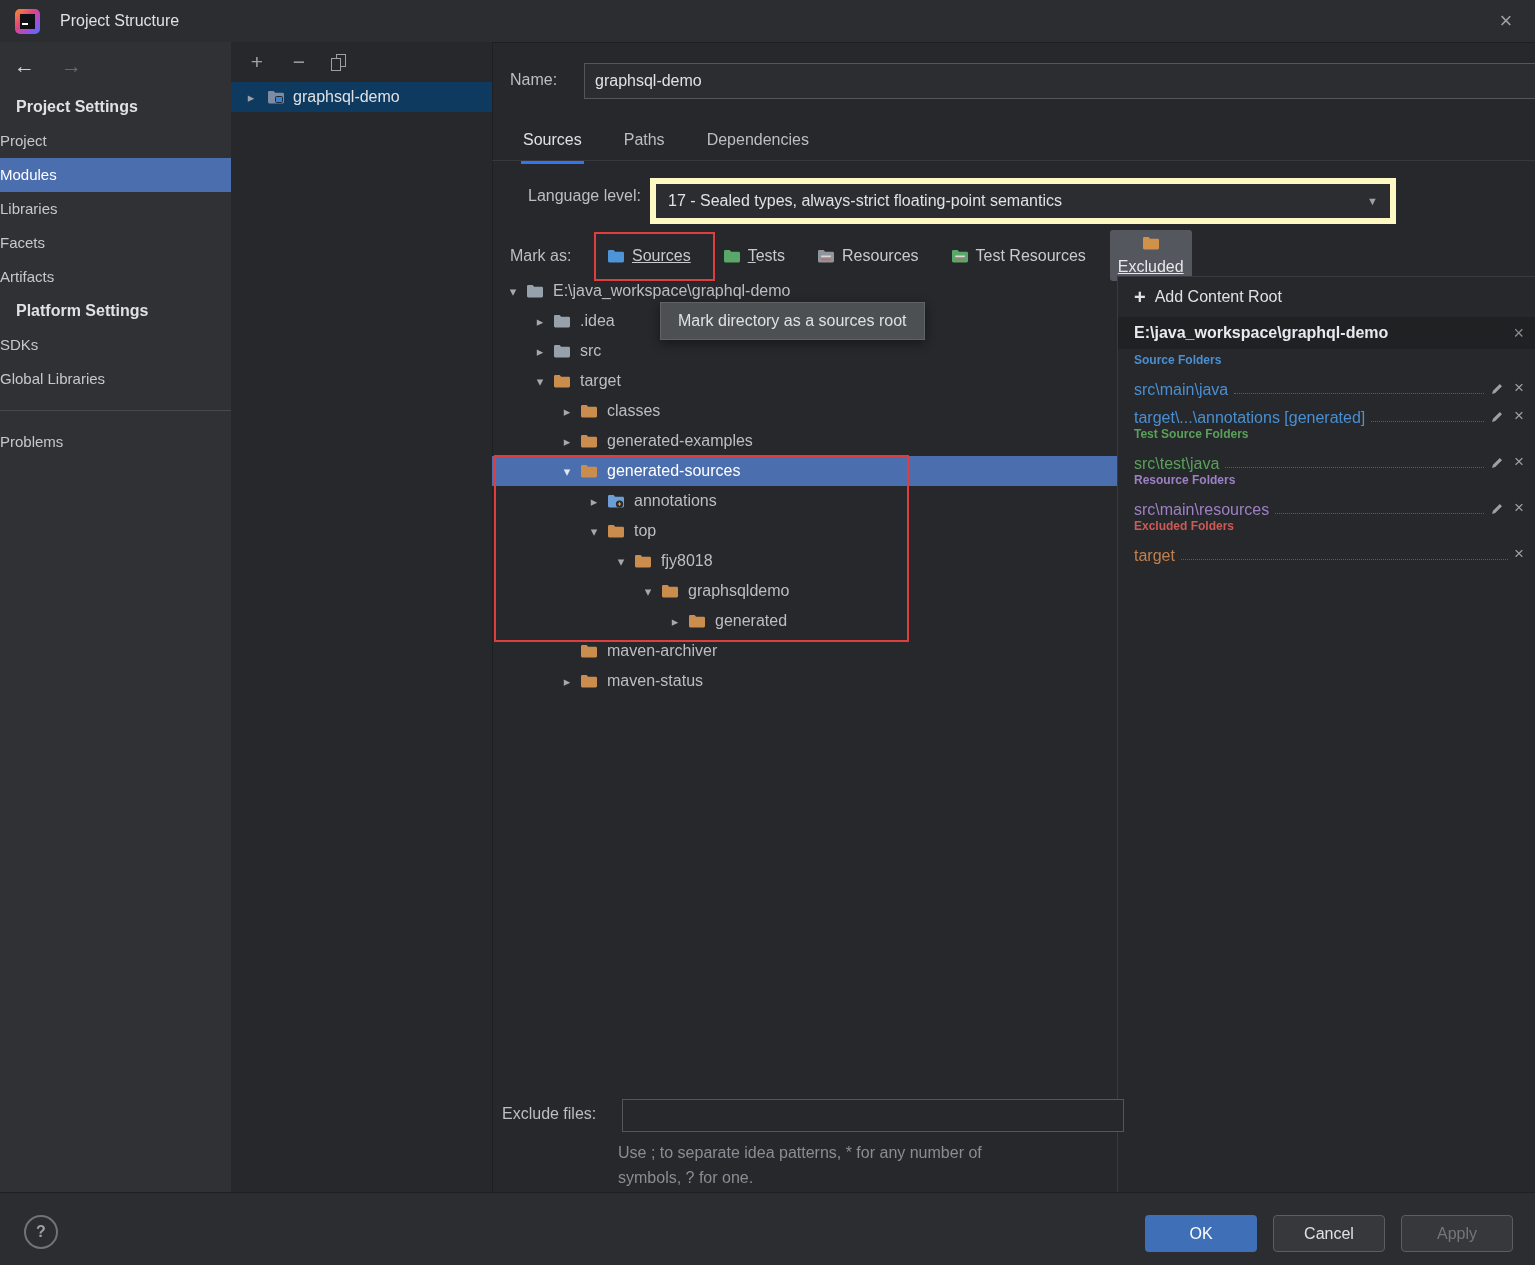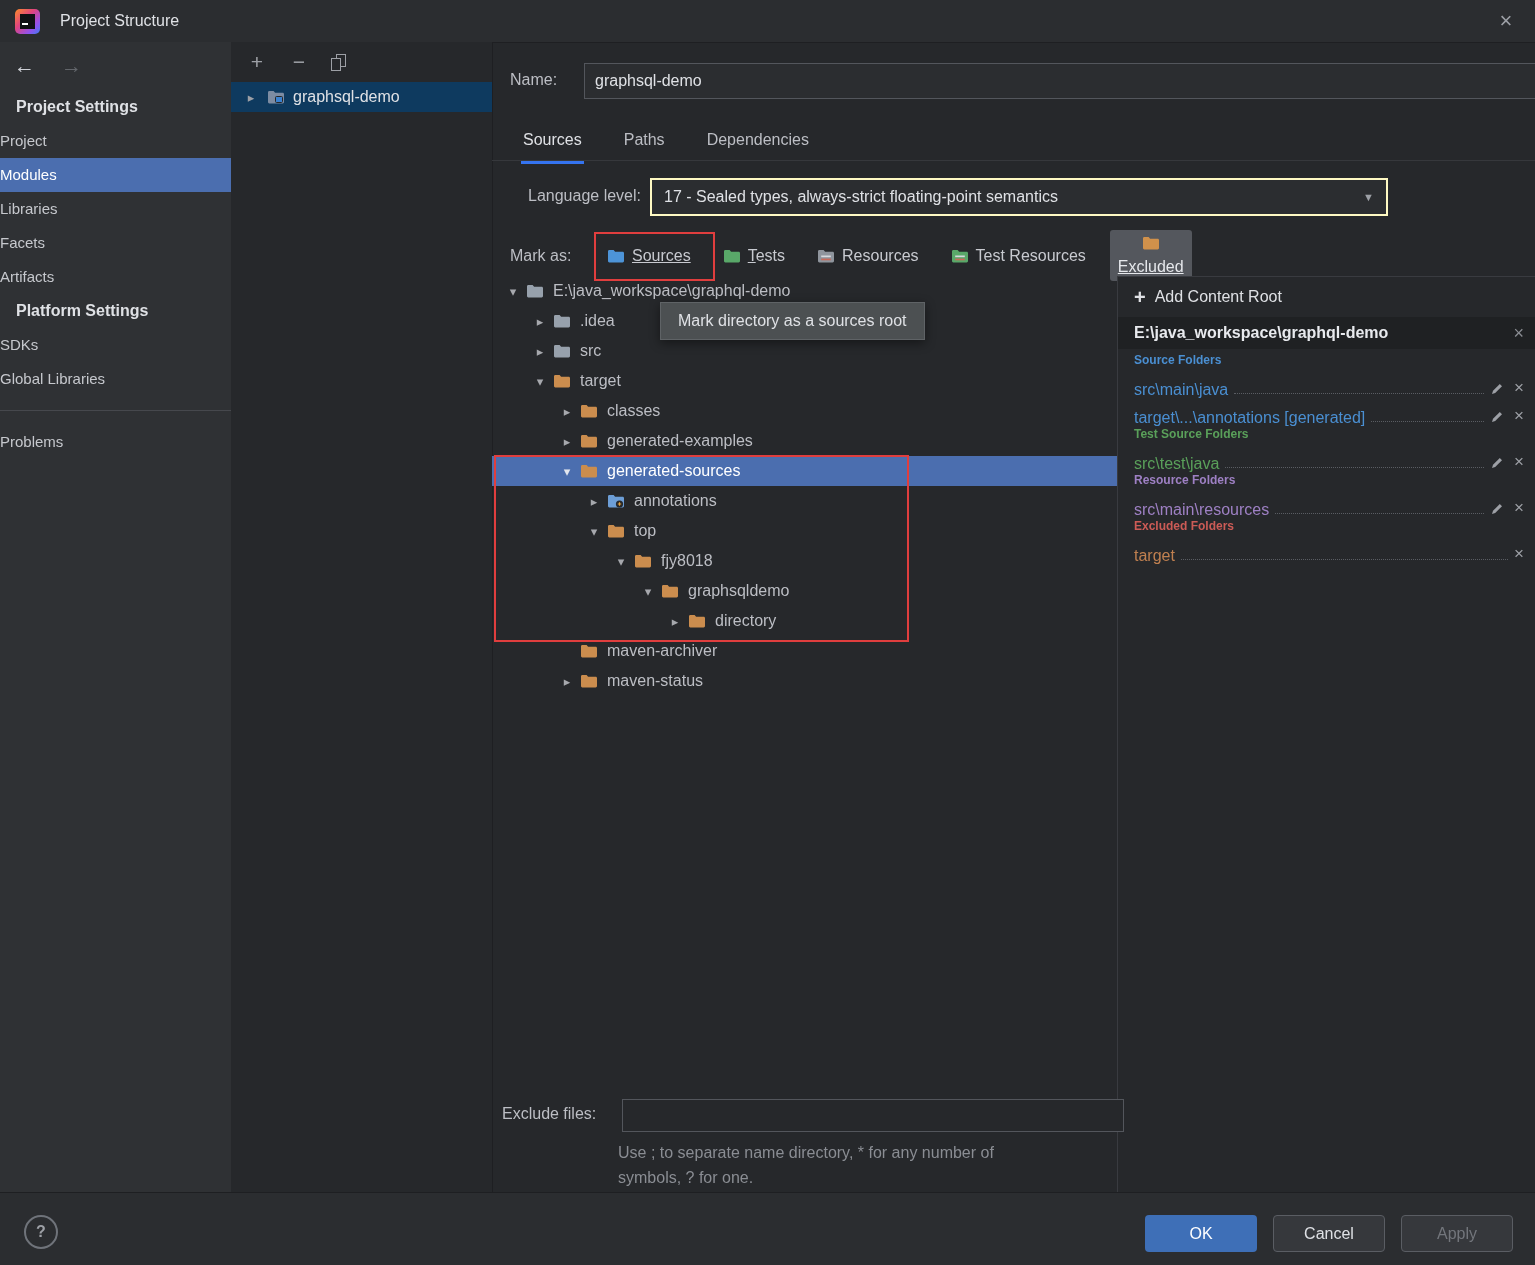--- a/index.html
+++ b/index.html
@@ -47,21 +47,21 @@
   .name-input{position:absolute;left:584px;top:63px;width:933px;height:34px;background:#2b2d30;
               border:1px solid #53565c;color:#dfe1e5;font-size:16px;padding:0 10px;font-family:inherit;}
   .tabs{position:absolute;left:521px;top:128px;display:flex;gap:38px;height:32px;}
   .tab{font-size:16px;color:#bcbec4;padding:3px 2px;cursor:pointer;position:relative;}
   .tab.selected{color:#dfe1e5;}
   .tab.selected::after{content:"";position:absolute;left:0;right:0;bottom:-4px;height:3px;background:#3574f0;}
   .tabs-line{position:absolute;left:492px;top:160px;right:0;border-top:1px solid #36383c;}
 
   
   .lang-label{position:absolute;left:528px;top:187px;font-size:16px;}
-  .lang-select{position:absolute;left:650px;top:178px;width:710px;height:34px;border:2px solid #fef9c3;
+  .lang-select{position:absolute;left:650px;top:178px;width:710px;height:34px;border:6px solid #fef9c3;
                background:#2b2d30;display:flex;align-items:center;padding:0 12px;color:#dfe1e5;
                font-size:16px;cursor:pointer;}
   .lang-select .dd{margin-left:auto;color:#9da0a6;font-size:11px;}
 
   
   .mark-label{position:absolute;left:510px;top:247px;font-size:16px;}
   .markas{position:absolute;left:599px;top:238px;height:35px;display:flex;align-items:center;gap:16px;}
   .mark-btn{display:flex;align-items:center;gap:7px;font-size:16px;color:#c8cad0;cursor:pointer;
             padding:5px 8px;border-radius:3px;white-space:nowrap;}
   .mark-btn.selected{background:#54575d;color:#e6e8ec;flex-direction:column;}
@@ -345,21 +345,21 @@
         <span class="tlabel">graphsqldemo</span>
       </div>
       <div class="trow">
         <span class="tindent" style="width: 172px; flex: 0 0 auto;"></span>
         <span class="chev">▸</span>
         <span class="ticon">
           <svg width="18" height="16" viewBox="0 0 18 16">
             <path d="M1 3.2C1 2.5 1.6 1.9 2.3 1.9h4.3l1.5 1.9h7.6c.7 0 1.3.6 1.3 1.3v8c0 .7-.6 1.3-1.3 1.3H2.3c-.7 0-1.3-.6-1.3-1.3V3.2z" fill="#cb8d4e"></path>
           </svg>
         </span>
-        <span class="tlabel">directory</span>
+        <span class="tlabel">generated</span>
       </div>
       <div class="trow">
         <span class="tindent" style="width: 64px; flex: 0 0 auto;"></span>
         <span class="chev"></span>
         <span class="ticon">
           <svg width="18" height="16" viewBox="0 0 18 16">
             <path d="M1 3.2C1 2.5 1.6 1.9 2.3 1.9h4.3l1.5 1.9h7.6c.7 0 1.3.6 1.3 1.3v8c0 .7-.6 1.3-1.3 1.3H2.3c-.7 0-1.3-.6-1.3-1.3V3.2z" fill="#cb8d4e"></path>
           </svg>
         </span>
         <span class="tlabel">maven-archiver</span>
@@ -438,21 +438,21 @@
           <span class="f-label" style="color: rgb(192, 128, 80);">target</span>
           <span class="leader"></span>
           <span class="x">×</span>
         </div>
       </div>
   </div>
 
   <div class="exclude-label">Exclude files:</div>
   <input class="exclude-input" value="" style="">
   <div class="exclude-hint">
-    <div>Use ; to separate name directory, * for any number of</div>
+    <div>Use ; to separate idea patterns, * for any number of</div>
     <div>symbols, ? for one.</div>
   </div>
 
   <div class="bottombar">
     <div class="help">?</div>
     <div class="btns">
       <div class="btn primary">OK</div>
       <div class="btn ghost">Cancel</div>
       <div class="btn ghost disabled">Apply</div>
     </div>

